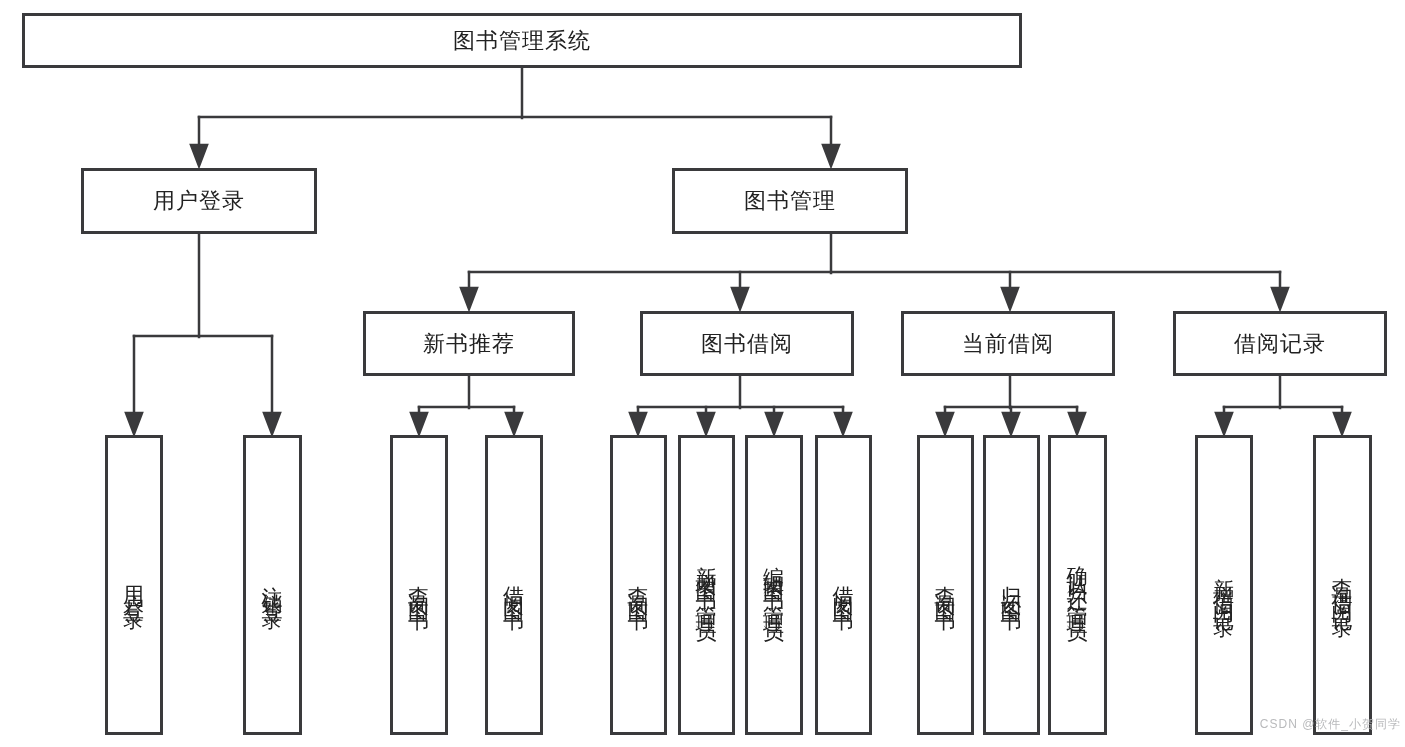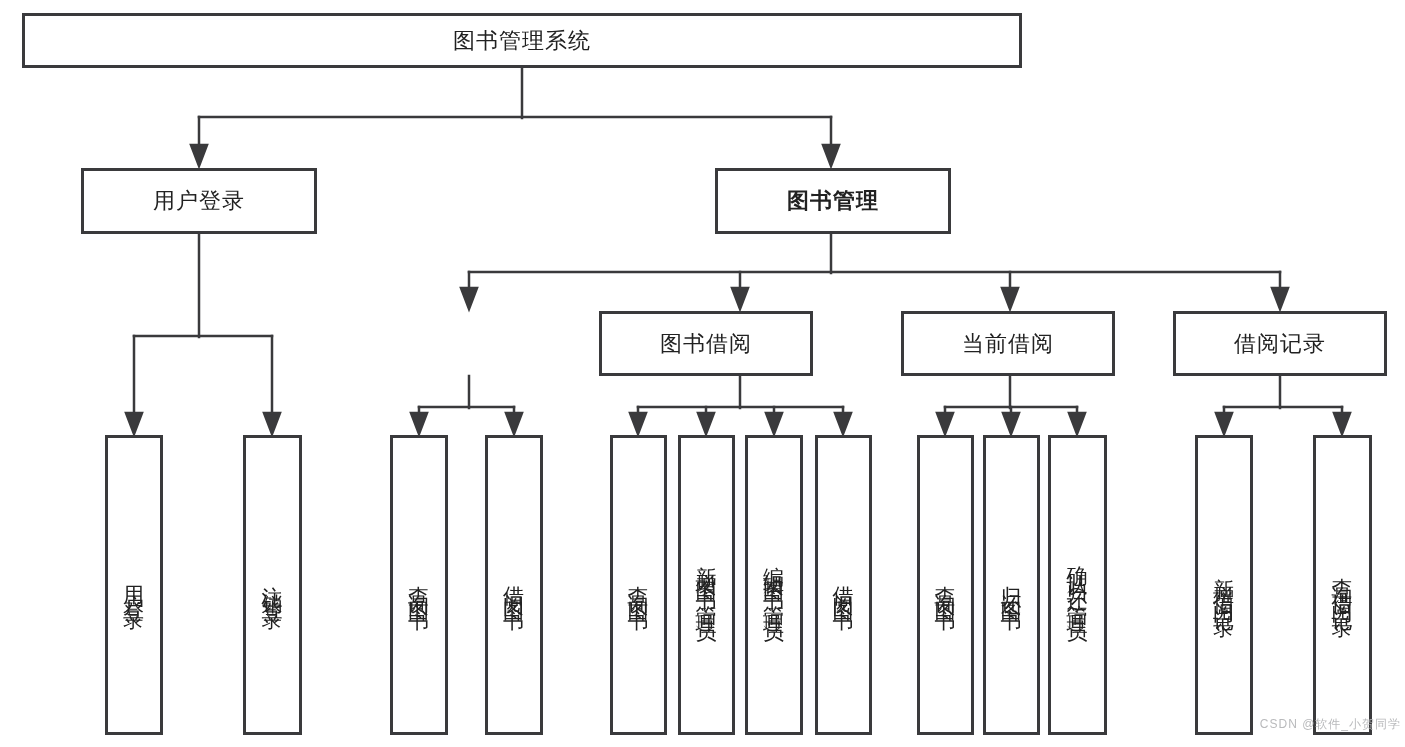--- a/index.html
+++ b/index.html
@@ -14,23 +14,23 @@
     z-index:1;
   }
   .hlabel{font-size:22px;letter-spacing:1px;white-space:nowrap;}
   .vlabel{
     writing-mode:vertical-rl;text-orientation:mixed;
     font-size:21px;letter-spacing:8px;line-height:1;white-space:nowrap;
   }
   
   .n-root{left:22px;top:13px;width:1000px;height:55px;}
   .n-l2a{left:81px;top:168px;width:236px;height:66px;}
-  .n-l2b{left:715px;top:168px;width:236px;height:66px;font-weight:bold;}
+  .n-l2b{left:672px;top:168px;width:236px;height:66px;}
   .n-l3a{left:363px;top:311px;width:212px;height:65px;}
-  .n-l3b{left:599px;top:311px;width:214px;height:65px;}
+  .n-l3b{left:640px;top:311px;width:214px;height:65px;}
   .n-l3c{left:901px;top:311px;width:214px;height:65px;}
   .n-l3d{left:1173px;top:311px;width:214px;height:65px;}
   .leaf{top:435px;height:300px;}
   .n-ul1{left:105px;width:58px;}
   .n-ul2{left:243px;width:59px;}
   .n-nb1{left:390px;width:58px;}
   .n-nb2{left:485px;width:58px;}
   .n-bb1{left:610px;width:57px;}
   .n-bb2{left:678px;width:57px;}
   .n-bb3{left:745px;width:58px;}
@@ -118,20 +118,23 @@
     <span class="hlabel">图书管理系统</span>
   </div>
 
   <div class="node n-l2a">
     <span class="hlabel">用户登录</span>
   </div>
   <div class="node n-l2b">
     <span class="hlabel">图书管理</span>
   </div>
 
+  <div class="node n-l3a">
+    <span class="hlabel">新书推荐</span>
+  </div>
   <div class="node n-l3b">
     <span class="hlabel">图书借阅</span>
   </div>
   <div class="node n-l3c">
     <span class="hlabel">当前借阅</span>
   </div>
   <div class="node n-l3d">
     <span class="hlabel">借阅记录</span>
   </div>
 

